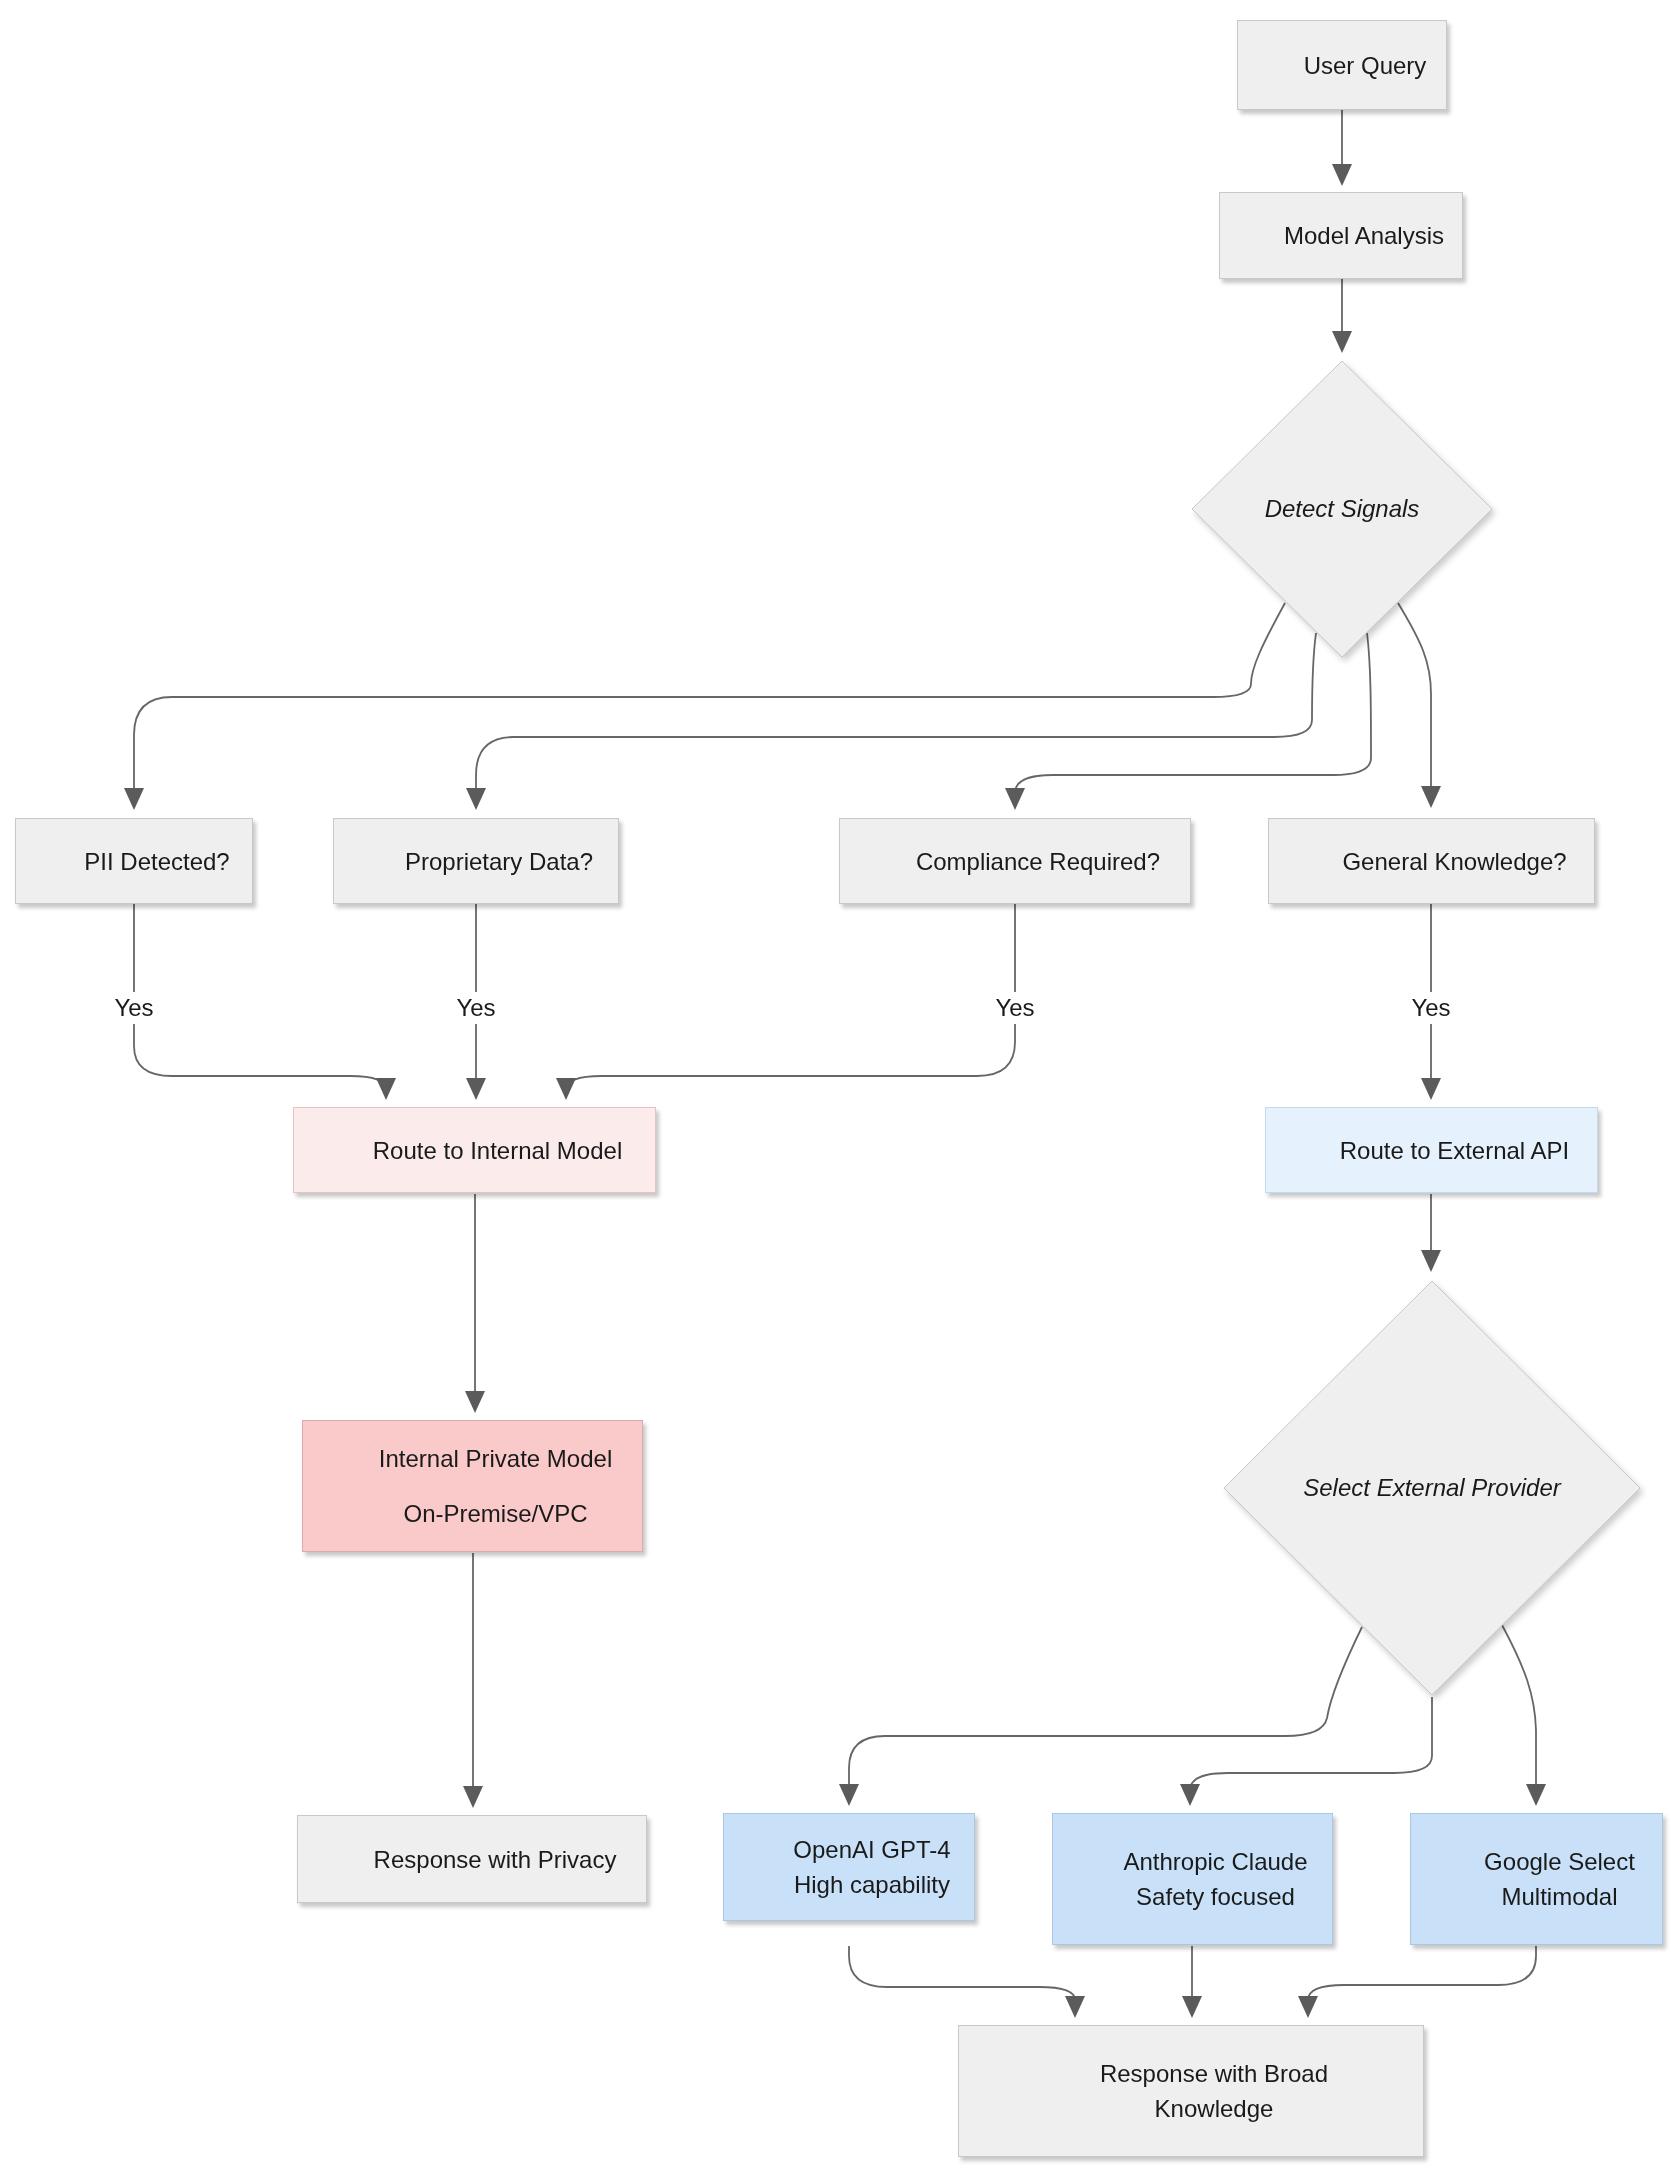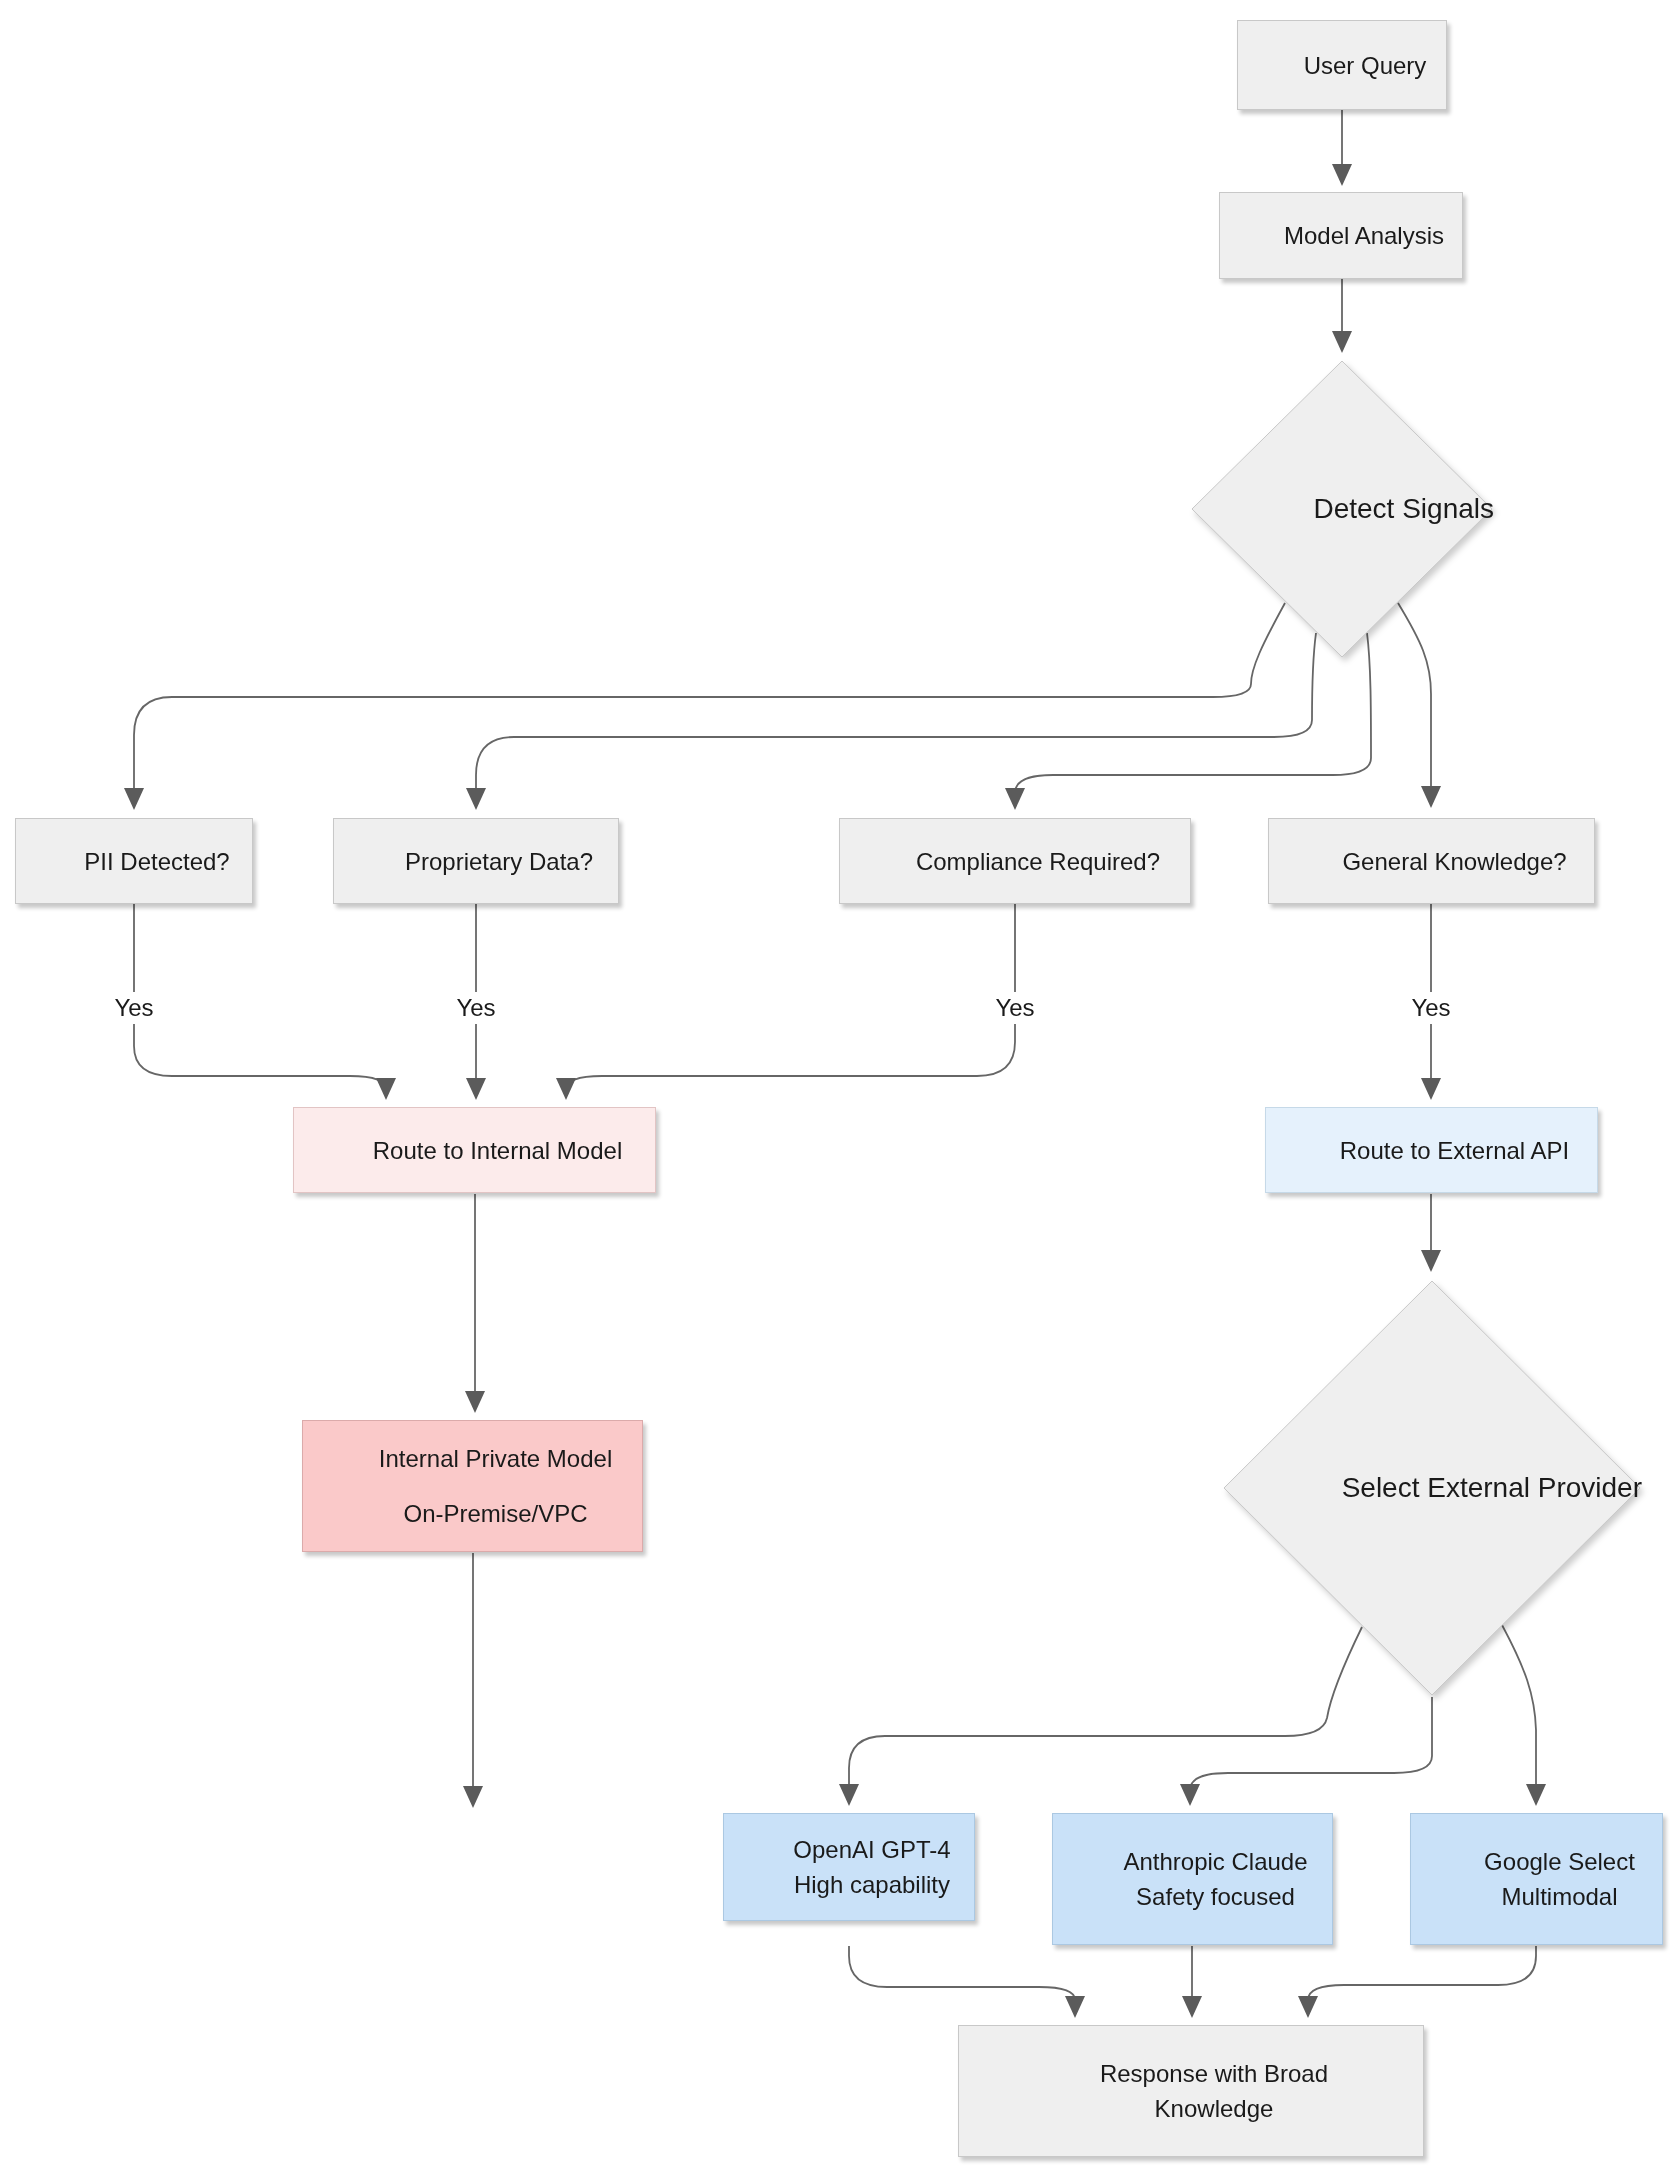--- a/index.html
+++ b/index.html
@@ -23,22 +23,22 @@
     background:var(--node-default-fill,#efefef);
     box-shadow:3px 4px 4px rgba(0,0,0,0.22);
     padding-left:46px;
   }
   .node.pink-light{background:var(--internal-route-fill,#fcebeb);border-color:var(--internal-route-border,#e2c4c4);}
   .node.pink{background:var(--internal-model-fill,#fac9c9);border-color:var(--internal-model-border,#dbaaaa);gap:20px;}
   .node.blue-light{background:var(--external-route-fill,#e5f1fc);border-color:var(--external-route-border,#c6d9e8);}
   .node.blue{background:var(--provider-fill,#c9e1f8);border-color:var(--provider-border,#abc8e2);}
   .diamond{
     position:absolute;
-    display:flex;align-items:center;justify-content:flex-end;
-    text-align:center;font-size:28px;
+    display:flex;align-items:center;justify-content:center;
+    text-align:center;font-size:24px;font-style:italic;
   }
   .diamond > svg{position:absolute;left:0;top:0;width:100%;height:100%;filter:drop-shadow(3px 4px 3px rgba(0,0,0,0.2));}
   .dshape{fill:var(--node-default-fill,#efefef);stroke:var(--node-default-border,#c8c8c8);stroke-width:1;}
   .diamond .lbl{position:relative;}
   .edge-label{
     position:absolute;
     transform:translate(-50%,-50%);
     background:#ffffff;
     padding:2px 8px;
     font-size:24px;
@@ -125,20 +125,23 @@
     <span class="lbl">On-Premise/VPC</span>
   </div>
 
   <div class="diamond" style="left:1222px;top:1279px;width:420px;height:418px">
     <svg viewBox="0 0 420 418" aria-hidden="true">
       <polygon class="dshape" points="210,2 418,209 210,416 2,209"></polygon>
     </svg>
     <span class="lbl">Select External Provider</span>
   </div>
 
+  <div class="node" style="left:297px;top:1815px;width:350px;height:88px">
+    <span class="lbl">Response with Privacy</span>
+  </div>
 
   <div class="node blue" style="left:723px;top:1813px;width:252px;height:108px">
     <span class="lbl">OpenAI GPT-4</span>
     <span class="lbl">High capability</span>
   </div>
 
   <div class="node blue" style="left:1052px;top:1813px;width:281px;height:132px">
     <span class="lbl">Anthropic Claude</span>
     <span class="lbl">Safety focused</span>
   </div>

